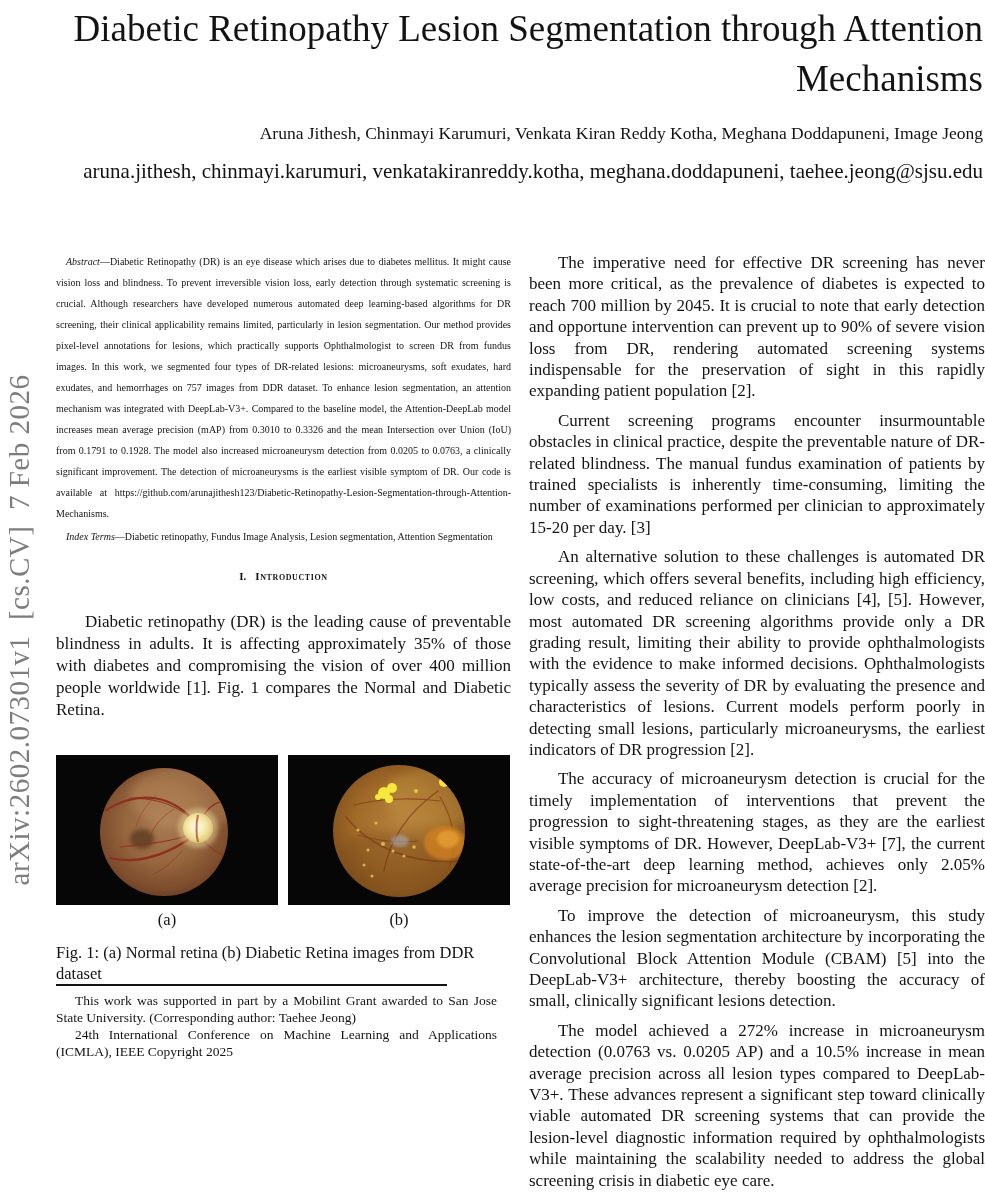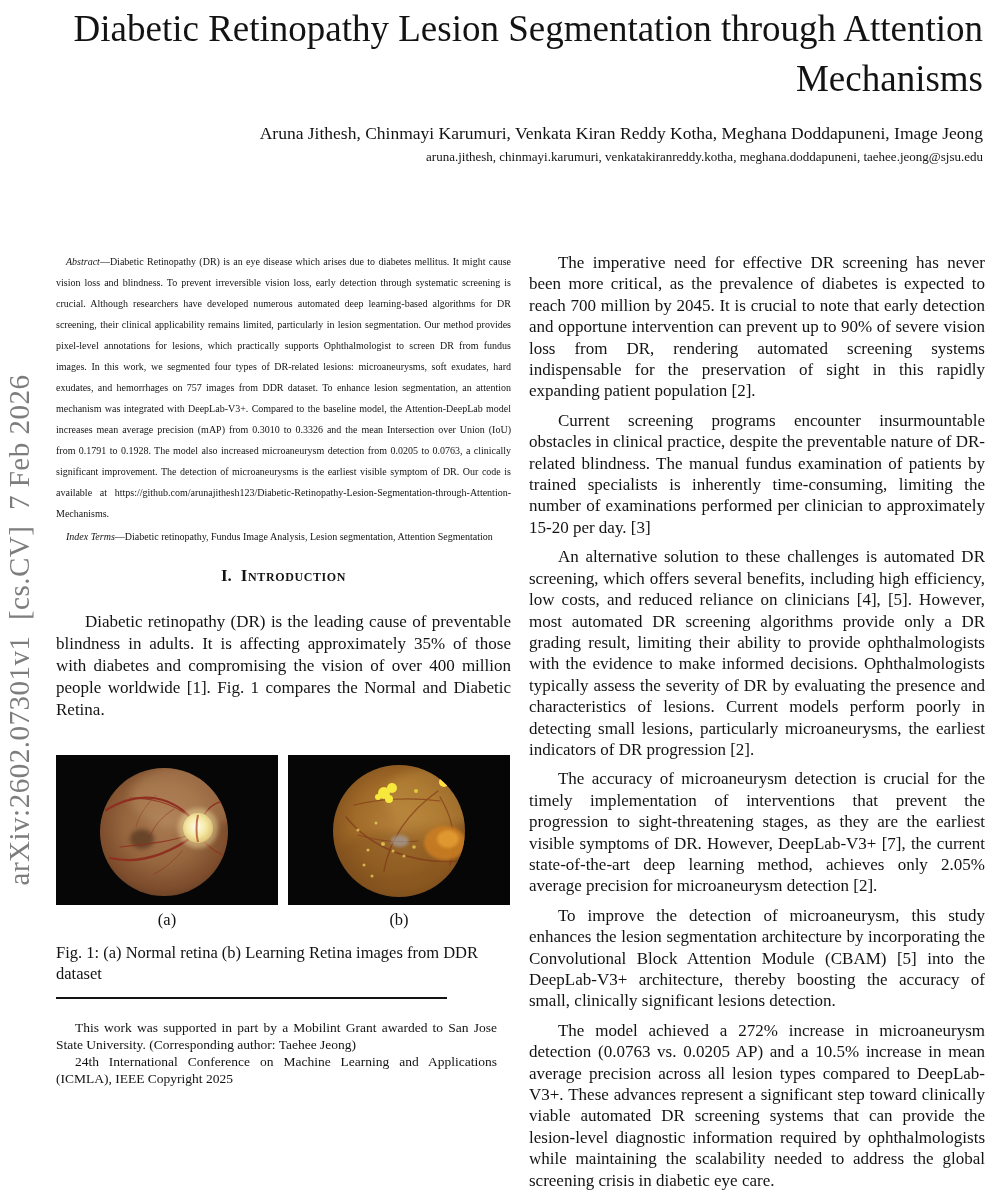--- a/index.html
+++ b/index.html
@@ -18,40 +18,40 @@
     text-align:center;
     font-size:29px;
     color:#7d7d7d;
     white-space:pre;
     letter-spacing:0.5px;
   }
   .paper-header { position:absolute; left:28px; top:4px; width:955px; text-align:right; }
   .paper-title { font-size:37px; font-weight:400; line-height:50px; }
   .authors { margin-top:19px; font-size:17.5px; }
   .affiliation { margin-top:3px; font-size:16.5px; font-style:italic; }
-  .emails { margin-top:5px; font-size:13px; }
+  .emails { margin-top:15px; font-size:21px; }
 
   .col { position:absolute; top:251px; }
   .col-left  { left:56px;  width:455px; }
   .col-right { left:529px; top:252px; width:456px; }
 
   .abstract, .index-terms {
     font-weight:normal;
     font-size:10px;
     line-height:21px;
     text-align:justify;
     text-indent:1em;
   }
   .index-terms { margin-top:2px; }
   .lead-italic { font-style:italic; }
 
   .section-heading {
     margin-top:18px;
     text-align:center;
-    font-size:17px;
+    font-size:11px;
     line-height:22px;
   }
   .section-heading .sec-num { margin-right:9px; }
   .section-heading .sec-title { font-variant:small-caps; letter-spacing:0.6px; }
 
   .body-par {
     font-size:17px;
     line-height:21.4px;
     text-align:justify;
     text-indent:1.7em;
@@ -61,21 +61,21 @@
   .col-right .body-par:last-child { margin-bottom:12px; }
 
   .figure-row { margin-top:34px; display:flex; gap:10px; }
   .fig-panel { width:222px; height:150px; background:#050505; }
   .fig-panel svg { display:block; width:100%; height:100%; }
   .fig-labels { display:flex; margin-top:5px; font-size:16.5px; }
   .fig-labels span { width:222px; text-align:center; }
   .fig-labels span + span { margin-left:10px; }
   .fig-caption { margin-top:12px; font-size:16.5px; line-height:21px; }
 
-  .footnote-block { margin-top:13px; border-top:2.2px solid #131313; width:391px; padding-top:20px; }
+  .footnote-block { border-top:2.2px solid #131313; width:391px; padding-top:6px; }
   .footnote-block p {
     font-size:13.5px;
     line-height:17px;
     text-align:justify;
     text-indent:1.4em;
     width:441px;
   }
 </style>
 </head>
 <body>
@@ -199,21 +199,21 @@
             <circle cx="84" cy="121" r="1.5"></circle>
           </g>
         </g>
       </svg>
     </div>
   </div>
   <div class="fig-labels">
     <span>(a)</span>
     <span>(b)</span>
   </div>
-  <p class="fig-caption">Fig. 1: (a) Normal retina (b) Learning Retina images from DDR dataset</p>
+  <p class="fig-caption">Fig. 1: (a) Normal retina (b) Diabetic Retina images from DDR dataset</p>
 
   <div class="footnote-block">
     <p>This work was supported in part by a Mobilint Grant awarded to San Jose State University. (Corresponding author: Taehee Jeong)</p>
     <p>24th International Conference on Machine Learning and Applications (ICMLA), IEEE Copyright 2025</p>
   </div>
 </section>
 
 <section class="col col-right">
   <p class="body-par">The imperative need for effective DR screening has never been more critical, as the prevalence of diabetes is expected to reach 700 million by 2045. It is crucial to note that early detection and opportune intervention can prevent up to 90% of severe vision loss from DR, rendering automated screening systems indispensable for the preservation of sight in this rapidly expanding patient population [2].</p>
   <p class="body-par">Current screening programs encounter insurmountable obstacles in clinical practice, despite the preventable nature of DR-related blindness. The manual fundus examination of patients by trained specialists is inherently time-consuming, limiting the number of examinations performed per clinician to approximately 15-20 per day. [3]</p>

